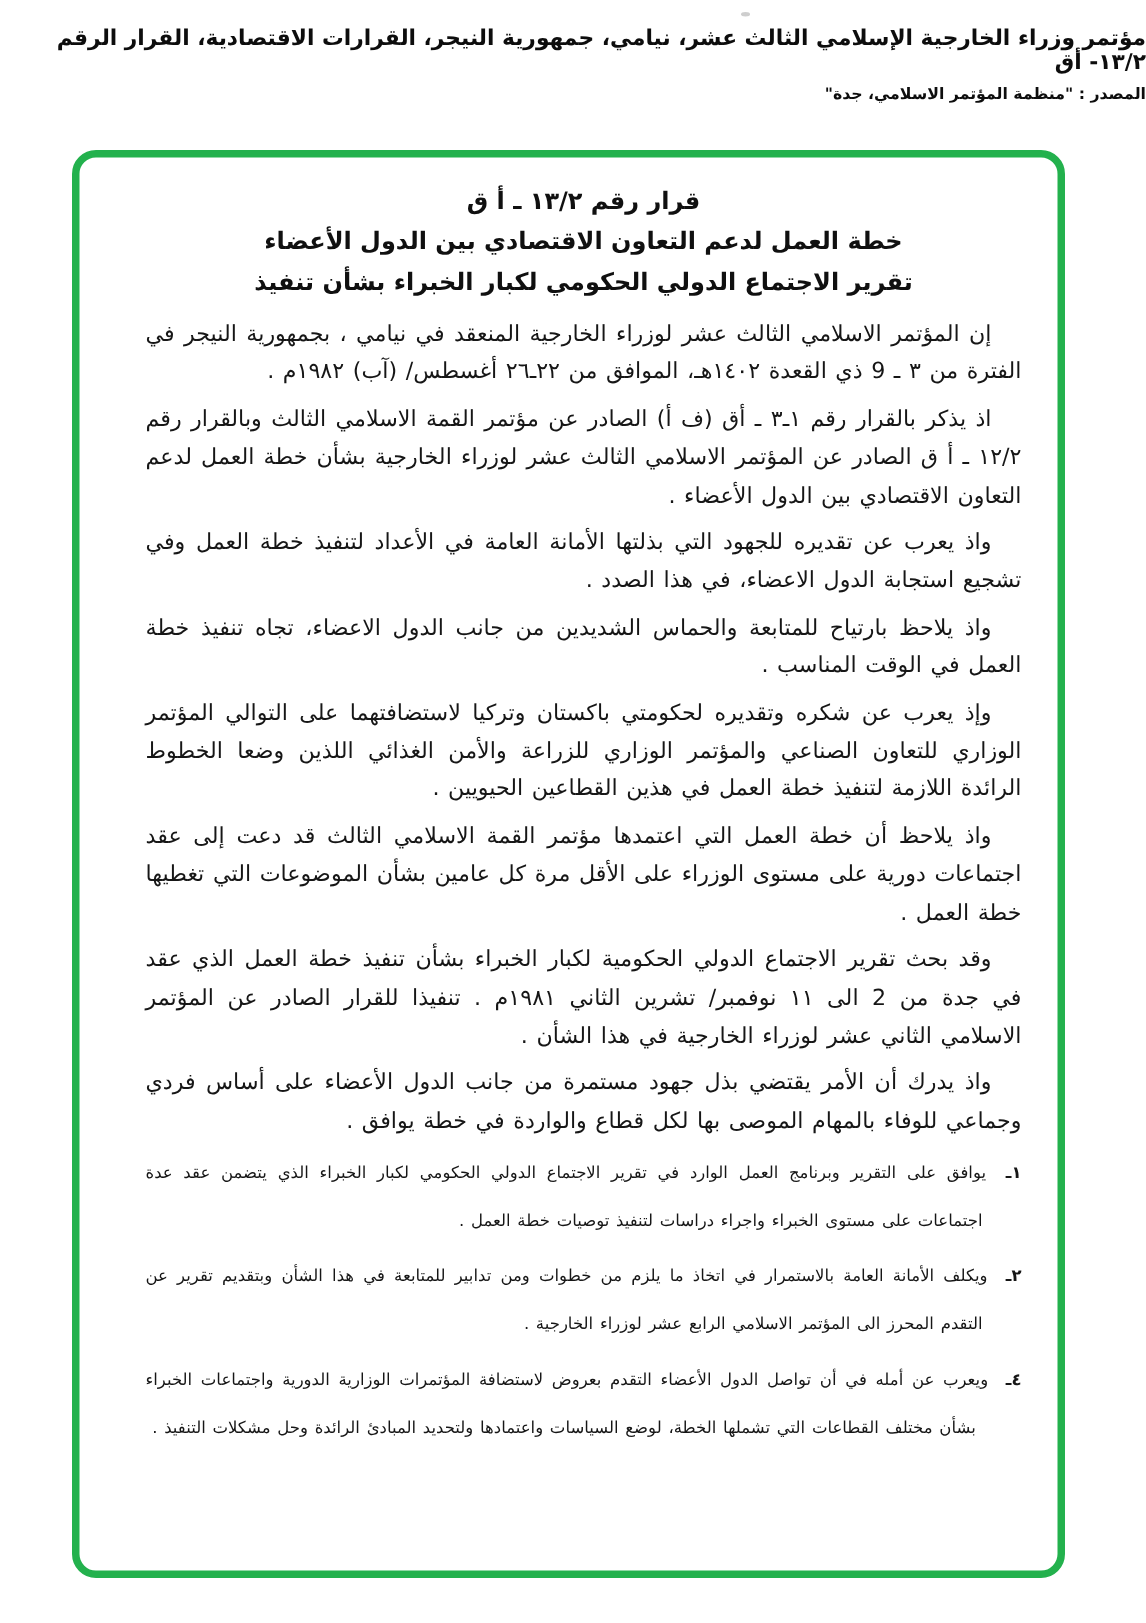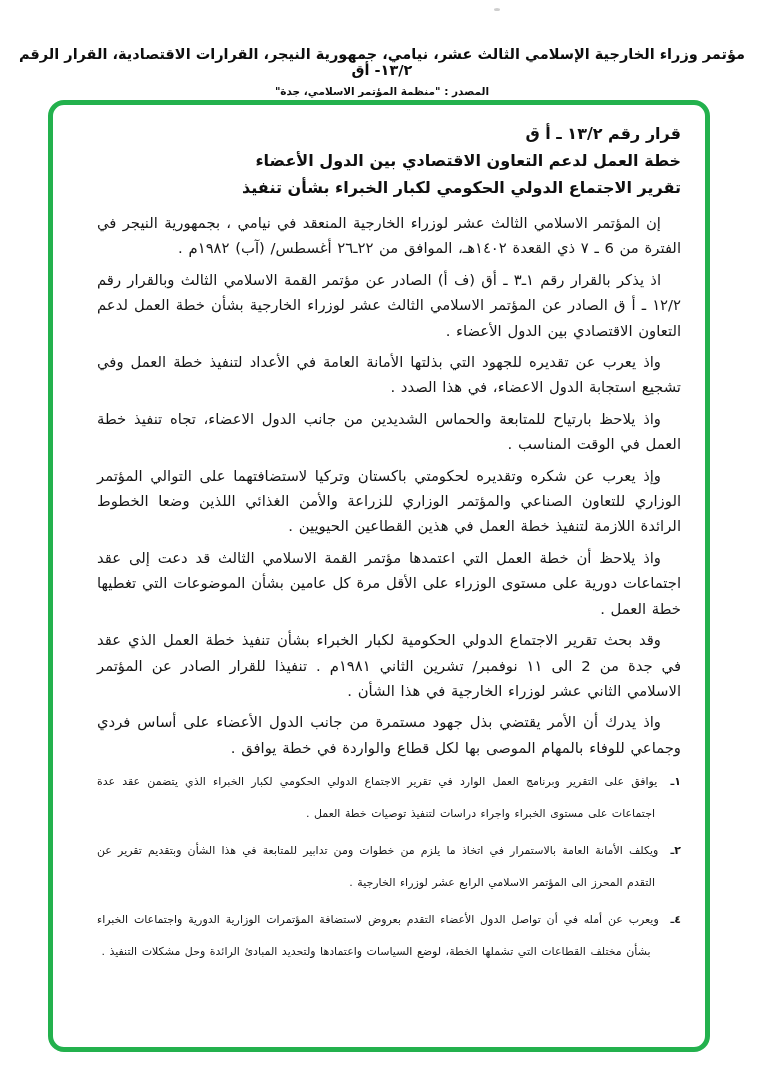--- a/index.html
+++ b/index.html
@@ -25,22 +25,21 @@
     position: absolute;
     top: 8px;
     left: 494px;
     width: 6px;
     height: 3px;
     background: #b9b9b9;
     border-radius: 50%;
     opacity: 0.7;
   }
   .header {
-    text-align: center;
-    padding-top: 46px;
+    padding-top: 18px;
   }
   .header-citation {
     font-size: 14.5px;
     font-weight: bold;
     letter-spacing: 0;
     color: #0d0d0d;
   }
   .header-source {
     font-size: 10.5px;
     font-weight: bold;
@@ -54,21 +53,21 @@
     width: 662px;
     height: 952px;
     box-sizing: border-box;
     border: 5px solid #23b14d;
     border-radius: 16px;
     padding: 15px 24px 8px 44px;
     overflow: hidden;
     background: #ffffff;
   }
   .title-block {
-    text-align: right;
+    text-align: center;
     font-weight: bold;
     font-size: 16px;
     line-height: 27px;
     margin-bottom: 9px;
     color: #101010;
   }
   p.body {
     margin: 0 0 6px 0;
     font-size: 14.8px;
     line-height: 25.4px;
@@ -106,21 +105,21 @@
   </div>
 
   <div class="frame">
 
     <div class="title-block">
       <div>قرار رقم ١٣/٢ ـ أ ق</div>
       <div>خطة العمل لدعم التعاون الاقتصادي بين الدول الأعضاء</div>
       <div>تقرير الاجتماع الدولي الحكومي لكبار الخبراء بشأن تنفيذ</div>
     </div>
 
-    <p class="body">إن المؤتمر الاسلامي الثالث عشر لوزراء الخارجية المنعقد في نيامي ، بجمهورية النيجر في الفترة من 6 ـ ٧ ذي القعدة ١٤٠٢هـ، الموافق من ٢٢ـ٢٦ أغسطس/ (آب) ١٩٨٢م .</p>
+    <p class="body">إن المؤتمر الاسلامي الثالث عشر لوزراء الخارجية المنعقد في نيامي ، بجمهورية النيجر في الفترة من ٣ ـ 9 ذي القعدة ١٤٠٢هـ، الموافق من ٢٢ـ٢٦ أغسطس/ (آب) ١٩٨٢م .</p>
     <p class="body">اذ يذكر بالقرار رقم ١ـ٣ ـ أق (ف أ) الصادر عن مؤتمر القمة الاسلامي الثالث وبالقرار رقم ١٢/٢ ـ أ ق الصادر عن المؤتمر الاسلامي الثالث عشر لوزراء الخارجية بشأن خطة العمل لدعم التعاون الاقتصادي بين الدول الأعضاء .</p>
     <p class="body">واذ يعرب عن تقديره للجهود التي بذلتها الأمانة العامة في الأعداد لتنفيذ خطة العمل وفي تشجيع استجابة الدول الاعضاء، في هذا الصدد .</p>
     <p class="body">واذ يلاحظ بارتياح للمتابعة والحماس الشديدين من جانب الدول الاعضاء، تجاه تنفيذ خطة العمل في الوقت المناسب .</p>
     <p class="body">وإذ يعرب عن شكره وتقديره لحكومتي باكستان وتركيا لاستضافتهما على التوالي المؤتمر الوزاري للتعاون الصناعي والمؤتمر الوزاري للزراعة والأمن الغذائي اللذين وضعا الخطوط الرائدة اللازمة لتنفيذ خطة العمل في هذين القطاعين الحيويين .</p>
     <p class="body">واذ يلاحظ أن خطة العمل التي اعتمدها مؤتمر القمة الاسلامي الثالث قد دعت إلى عقد اجتماعات دورية على مستوى الوزراء على الأقل مرة كل عامين بشأن الموضوعات التي تغطيها خطة العمل .</p>
     <p class="body">وقد بحث تقرير الاجتماع الدولي الحكومية لكبار الخبراء بشأن تنفيذ خطة العمل الذي عقد في جدة من 2 الى ١١ نوفمبر/ تشرين الثاني ١٩٨١م . تنفيذا للقرار الصادر عن المؤتمر الاسلامي الثاني عشر لوزراء الخارجية في هذا الشأن .</p>
     <p class="body">واذ يدرك أن الأمر يقتضي بذل جهود مستمرة من جانب الدول الأعضاء على أساس فردي وجماعي للوفاء بالمهام الموصى بها لكل قطاع والواردة في خطة يوافق .</p>
 
     <p class="item">
       <span class="marker">١ـ</span>

